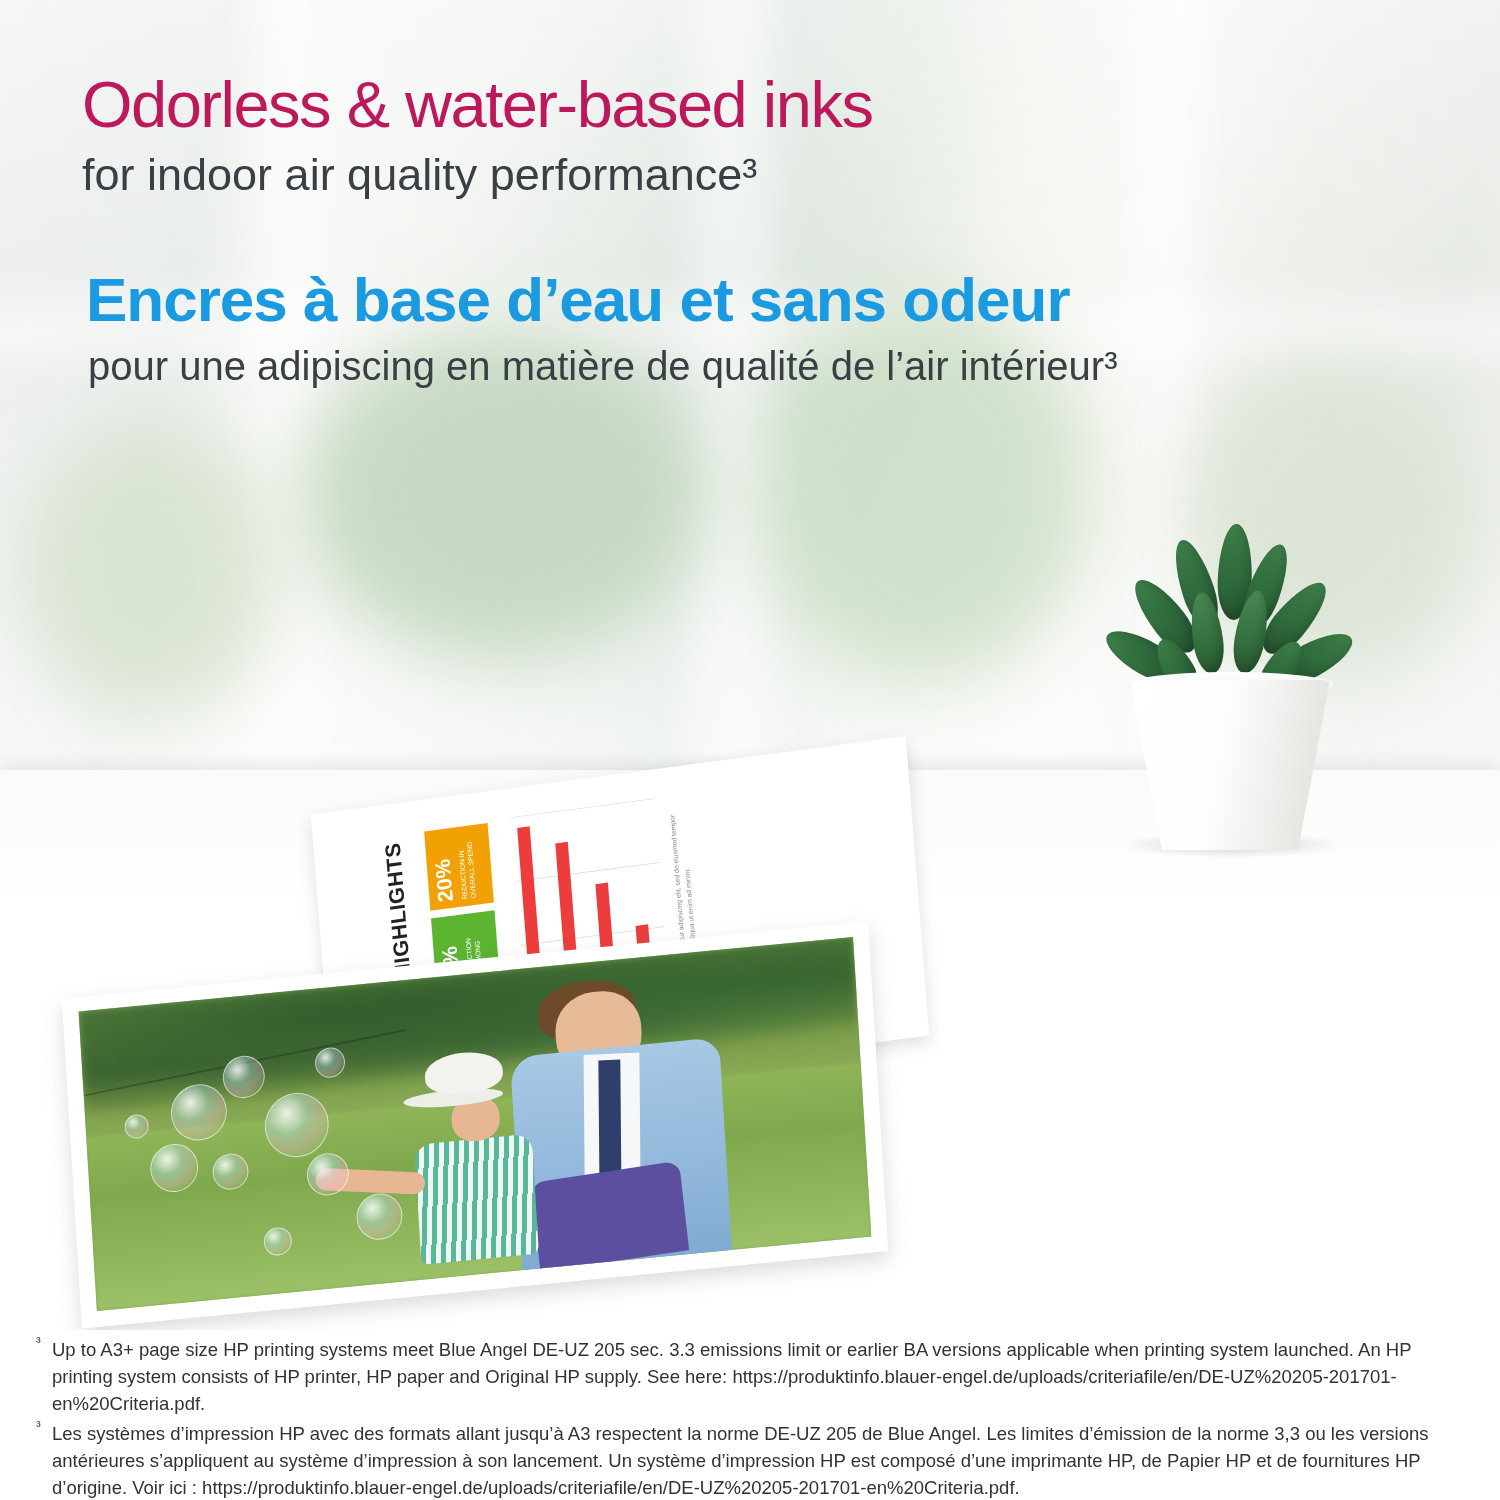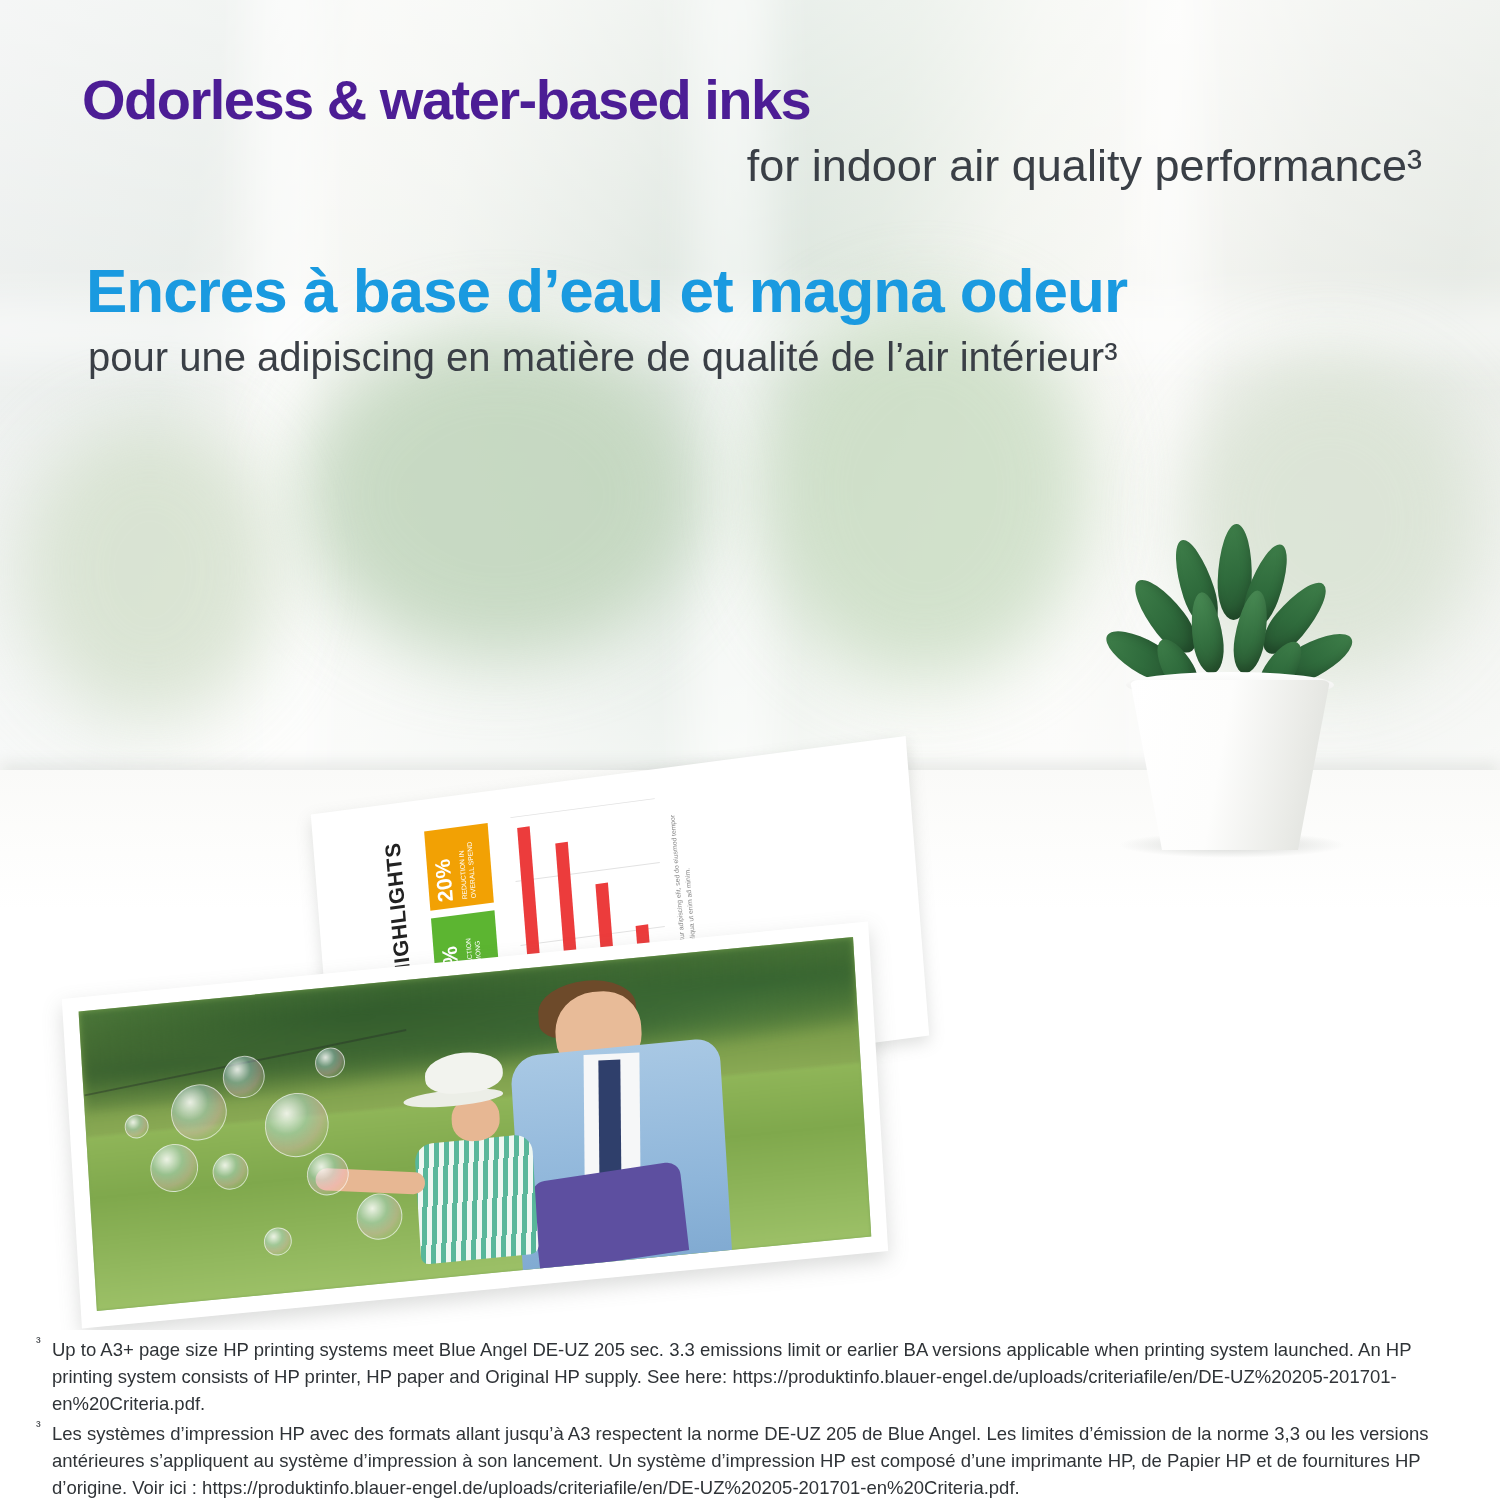--- a/index.html
+++ b/index.html
@@ -83,35 +83,33 @@
   }
 
   
   .headline-block {
     position: absolute;
     left: 82px;
     top: 72px;
     width: 1340px;
   }
   .h-en {
-    font-size: 56px;
-    font-weight: bold;
-    color: #4c1d95;
+    font-size: 65px;
+    font-weight: normal;
+    color: #be185d;
     letter-spacing: -1.5px;
     line-height: 1.0;
     white-space: nowrap;
   }
   .sub-en {
     font-size: 45px;
     color: #3a3f46;
     line-height: 1.15;
     margin-top: 12px;
-    margin-left: 6px;
     white-space: nowrap;
-    text-align: right;
   }
   .h-fr {
     font-size: 62px;
     font-weight: bold;
     color: #1a9ae0;
     letter-spacing: -1px;
     line-height: 1.0;
     margin-top: 68px;
     margin-left: 4px;
     white-space: nowrap;
@@ -502,21 +500,21 @@
       <div class="bubble" style="left:30%; top:20%; width:28px; height:28px;"></div>
       <div class="bubble" style="left:34%; top:70%; width:44px; height:44px;"></div>
       <div class="bubble" style="left:22%; top:78%; width:26px; height:26px;"></div>
       <div class="bubble" style="left:5%; top:36%; width:22px; height:22px;"></div>
     </div>
   </div>
 
   <div class="headline-block">
     <div class="h-en">Odorless &amp; water-based inks</div>
     <div class="sub-en">for indoor air quality performance³</div>
-    <div class="h-fr">Encres à base d’eau et magna odeur</div>
+    <div class="h-fr">Encres à base d’eau et sans odeur</div>
     <div class="sub-fr">pour une adipiscing en matière de qualité de l’air intérieur³</div>
   </div>
 </div>
 
 <div class="footnotes">
   <div class="fn">
     <span class="marker">³</span>
     <span>Up to A3+ page size HP printing systems meet Blue Angel DE-UZ 205 sec. 3.3 emissions limit or earlier BA versions applicable when printing system launched. An HP printing system consists of HP printer, HP paper and Original HP supply. See here: https://produktinfo.blauer-engel.de/uploads/criteriafile/en/DE-UZ%20205-201701-en%20Criteria.pdf.</span>
   </div>
   <div class="fn">

